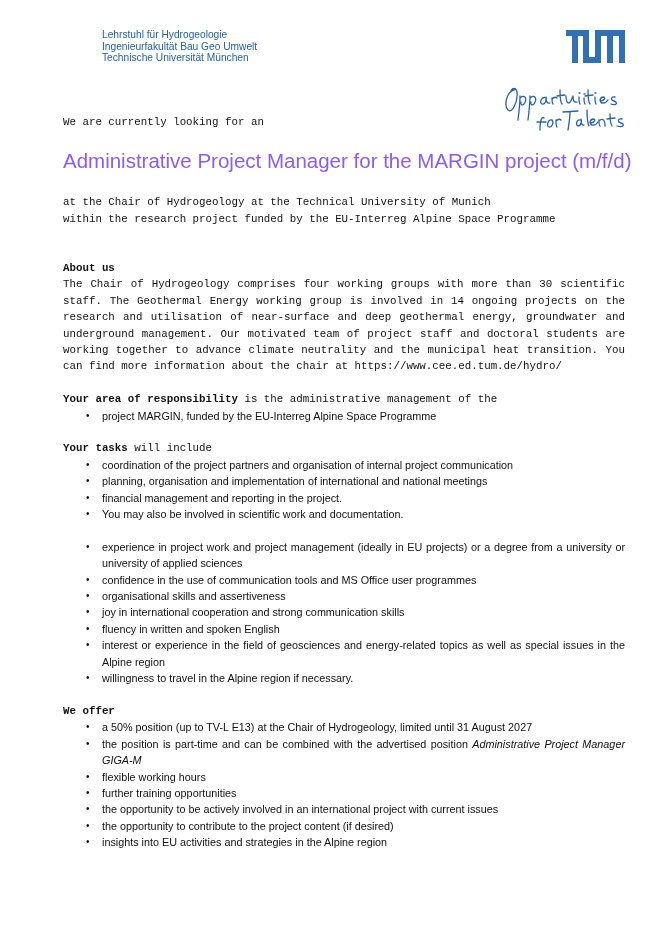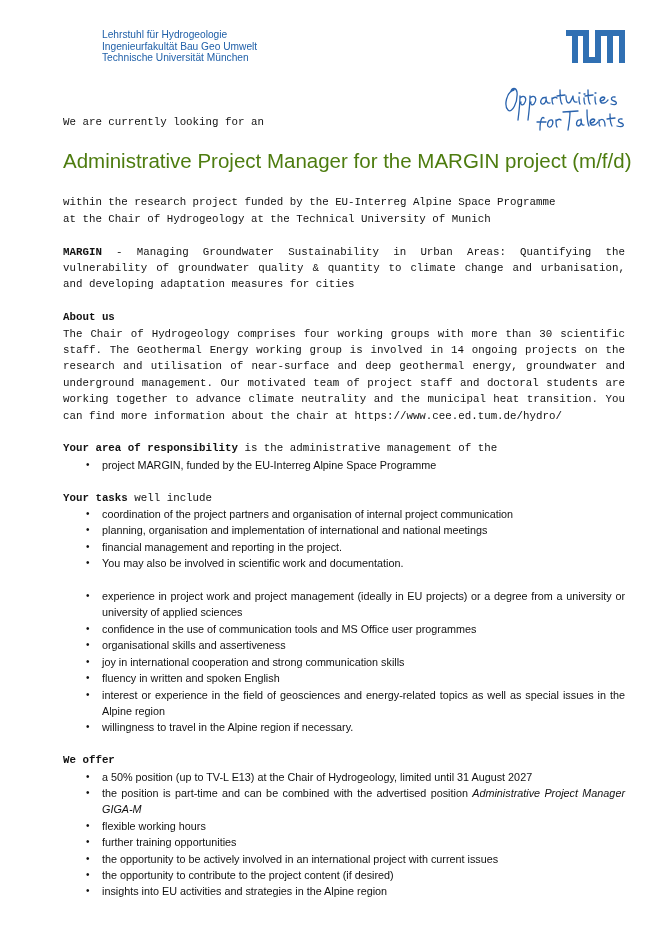--- a/index.html
+++ b/index.html
@@ -18,21 +18,21 @@
   .slogan {
     position: absolute; left: 500px; top: 82px; width: 130px; height: 55px;
   }
   .content {
     position: absolute; left: 63px; top: 114px; width: 562px;
     font-size: 10.8px; line-height: 16.4px;
   }
   .intro { margin: 0; }
   .title {
     font-size: 20.5px; line-height: 24px; margin: 19px 0 0 0; font-weight: normal;
-    color: #4d7c0f; white-space: nowrap;
+    color: #8b5cf6; white-space: nowrap;
   }
   .sub { margin-top: 21px; }
   p { margin: 0; font-family: Liberation Mono, monospace; }
   .gap { height: 16.4px; }
   .justify { text-align: justify; }
   b { font-weight: bold; }
   ul { list-style: none; margin: 0; padding: 0; }
   li { position: relative; padding-left: 39px; text-align: justify; }
   li .bullet {
     position: absolute; left: 23px; top: 0; font-size: 10px;
@@ -81,39 +81,38 @@
     <path d="M110 32 C110 37 110 41 112 44 M107 37 L115 36"></path>
     <path d="M122 37 C118 36 117 40 121 41 C125 42 124 46 117 44"></path>
   </g>
 </svg>
 
 <div class="content">
   <p class="intro">We are currently looking for an</p>
   <h1 class="title">Administrative Project Manager for the MARGIN project (m/f/d)</h1>
 
   <div class="sub">
+    <p>at the Chair of Hydrogeology at the Technical University of Munich</p>
     <p>within the research project funded by the EU-Interreg Alpine Space Programme</p>
-    <p>at the Chair of Hydrogeology at the Technical University of Munich</p>
   </div>
 
   <div class="gap"></div>
-  <p class="justify"><b>MARGIN</b><span> - Managing Groundwater Sustainability in Urban Areas: Quantifying the vulnerability of groundwater quality &amp; quantity to climate change and urbanisation, and developing adaptation measures for cities</span></p>
 
   <div class="gap"></div>
   <p><b>About us</b></p>
   <p class="justify">The Chair of Hydrogeology comprises four working groups with more than 30 scientific staff. The Geothermal Energy working group is involved in 14 ongoing projects on the research and utilisation of near-surface and deep geothermal energy, groundwater and underground management. Our motivated team of project staff and doctoral students are working together to advance climate neutrality and the municipal heat transition. You can find more information about the chair at https://www.cee.ed.tum.de/hydro/</p>
 
   <div class="gap"></div>
   <p><b>Your area of responsibility</b><span> is the administrative management of the</span></p>
   <ul>
     <li><span class="bullet">•</span><span>project MARGIN, funded by the EU-Interreg Alpine Space Programme</span></li>
   </ul>
 
   <div class="gap"></div>
-  <p><b>Your tasks</b><span> well include</span></p>
+  <p><b>Your tasks</b><span> will include</span></p>
   <ul>
     <li><span class="bullet">•</span><span>coordination of the project partners and organisation of internal project communication</span></li>
     <li><span class="bullet">•</span><span>planning, organisation and implementation of international and national meetings</span></li>
     <li><span class="bullet">•</span><span>financial management and reporting in the project.</span></li>
     <li><span class="bullet">•</span><span>You may also be involved in scientific work and documentation.</span></li>
   </ul>
 
   <div class="gap"></div>
   <ul>
     <li><span class="bullet">•</span><span>experience in project work and project management (ideally in EU projects) or a degree from a university or university of applied sciences</span></li>

